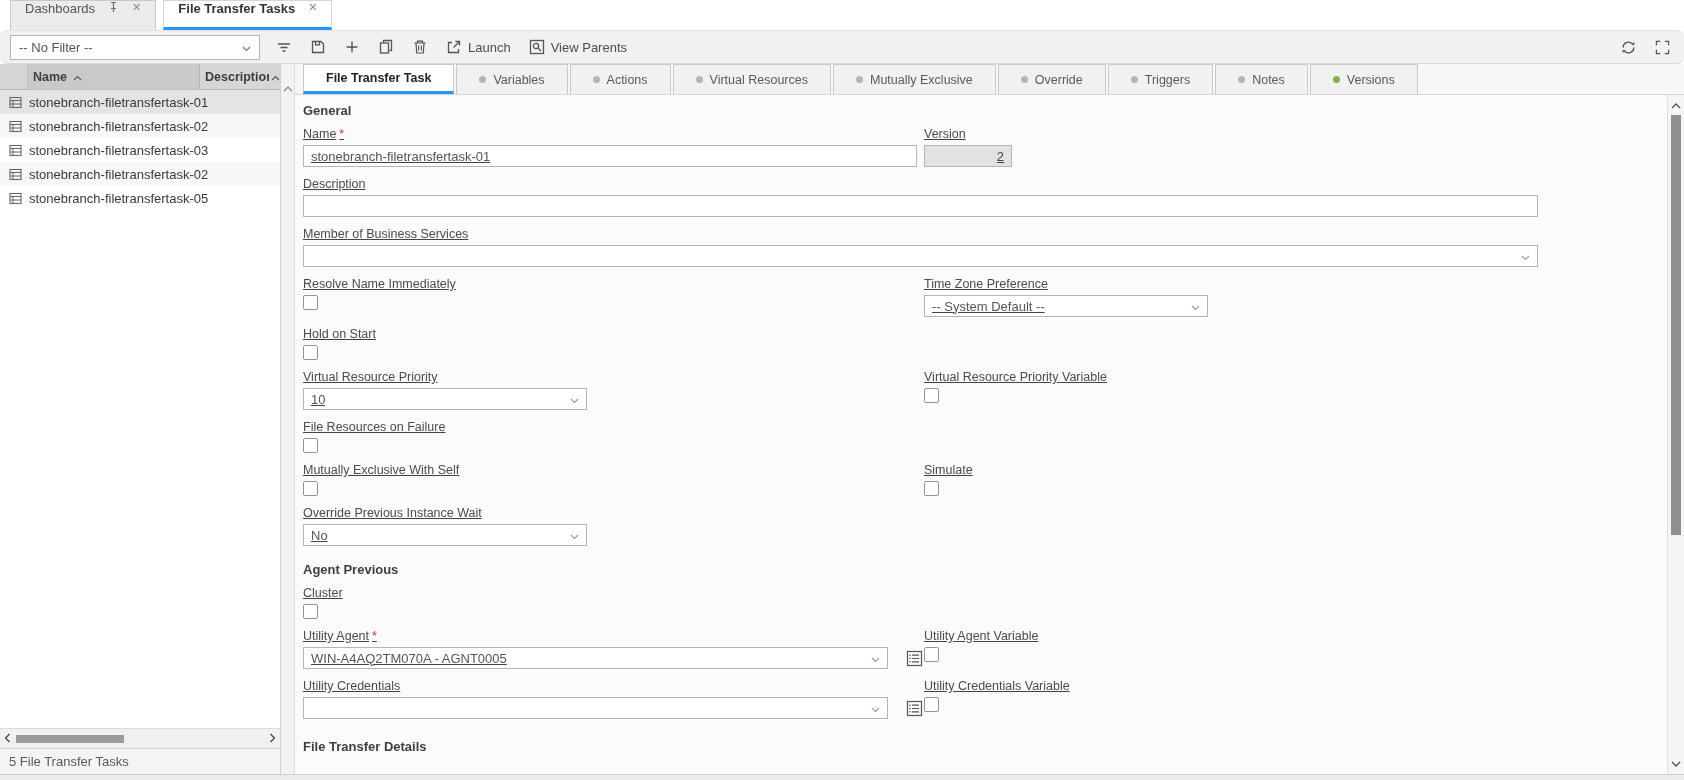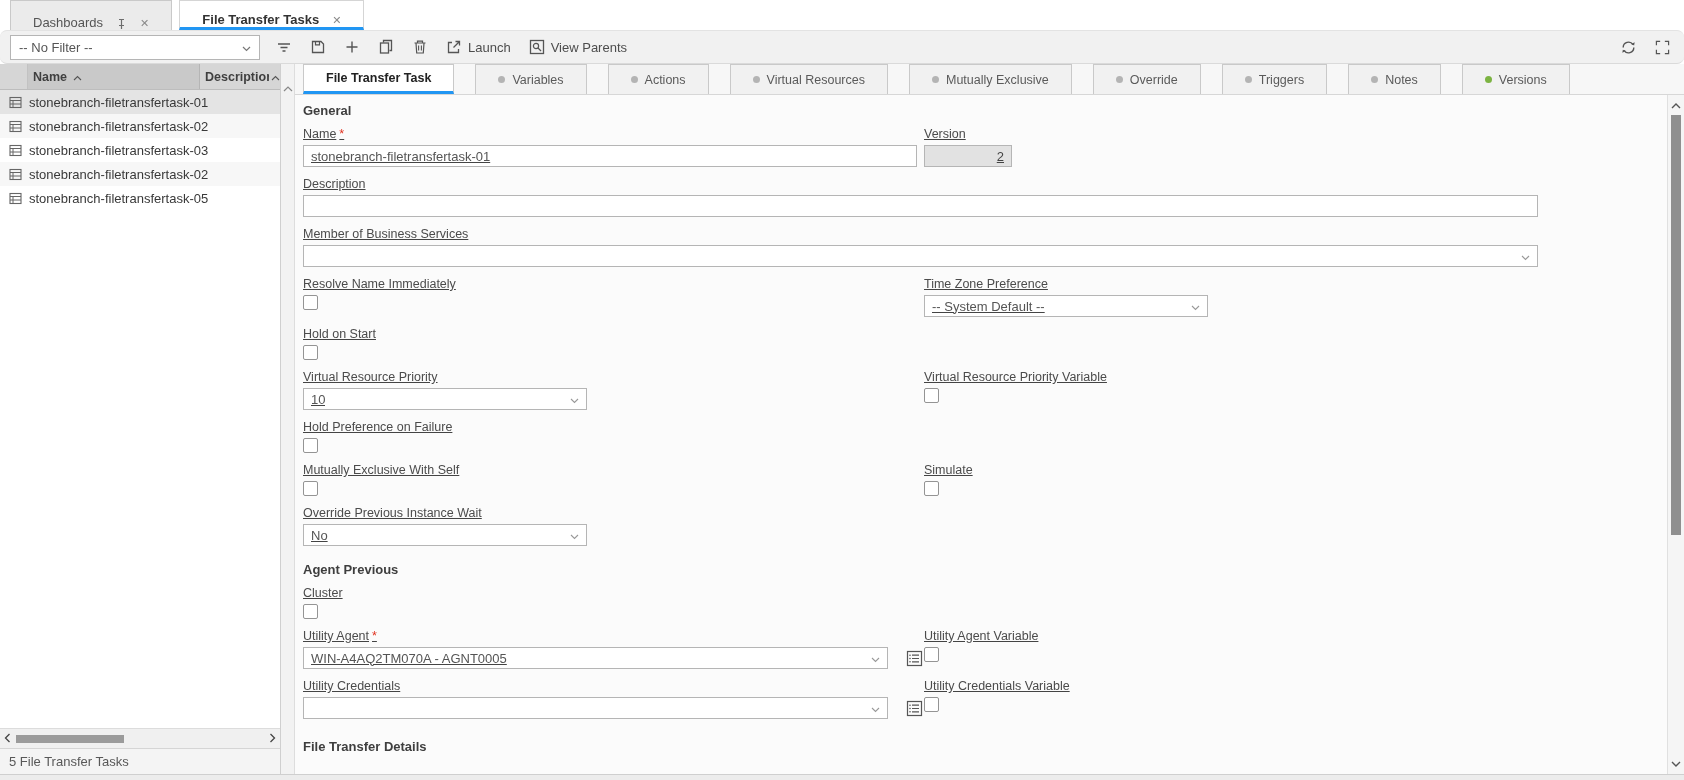--- a/index.html
+++ b/index.html
@@ -2,21 +2,21 @@
 <html><head>
 <meta charset="utf-8">
 <style>
   * { box-sizing: border-box; margin: 0; padding: 0; }
   html,body { width:1684px; height:780px; overflow:hidden; background:#fff;
     font-family:"Liberation Sans","DejaVu Sans",sans-serif; font-size:13px; color:#444; }
   .app { width:1684px; height:780px; display:flex; flex-direction:column; background:#fff; }
 
   
   .wintabs { height:30px; display:flex; align-items:stretch; background:#fff; padding-left:10px; flex:0 0 30px; }
-  .wintab { display:flex; align-items:flex-end; gap:13px; padding:0 22px; font-size:13px; color:#555;
+  .wintab { display:flex; align-items:flex-start; gap:13px; padding:0 14px; font-size:13px; color:#555;
             background:#ebebeb; border:1px solid #c9c9c9; border-bottom:none; cursor:pointer; }
   .wintab.active { background:#fff; border-color:#d5d5d5; border-bottom:3px solid #2196f3; color:#333; font-weight:bold; margin-left:7px; }
   .wintab .x { color:#8a8a8a; font-size:11px; }
   .wintab svg { display:block; }
 
   
   .toolbar { height:34px; flex:0 0 34px; background:#f1f1f1; border-top:1px solid #e3e3e3; border-bottom:1px solid #dadada;
              display:flex; align-items:center; padding:0 12px 0 10px; gap:14px;border-radius:7px; }
   .filter-select { width:250px; height:25px; background:#fff; border:1px solid #b5b5b5; display:flex;
                    align-items:center; justify-content:space-between; padding:0 8px; color:#555; cursor:pointer; }
@@ -44,21 +44,21 @@
   .hscroll { height:20px; flex:0 0 20px; background:#f0f0f0; border-top:1px solid #dcdcdc; position:relative; display:flex; align-items:center; justify-content:space-between; padding:0 4px; }
   .hthumb { position:absolute; left:16px; top:6px; width:108px; height:8px; background:#9b9b9b; }
   .lp-status { height:26px; flex:0 0 26px; background:#f4f4f4; border-top:1px solid #d5d5d5; display:flex; align-items:center; padding-left:9px; color:#585858; }
 
   
   .splitter { width:14px; flex:0 0 14px; background:#f2f2f2; border-right:1px solid #ddd; position:relative; }
   .splitter .collapse { position:absolute; top:16px; left:2px; }
 
   
   .rightpane { flex:1; display:flex; flex-direction:column; min-width:0; background:#fbfbfb; }
-  .dtabs { height:31px; flex:0 0 31px; display:flex; gap:21px; padding-left:8px; background:#f7f7f7; border-bottom:1px solid #d7d7d7; }
+  .dtabs { height:31px; flex:0 0 31px; display:flex; gap:2px; padding-left:8px; background:#f7f7f7; border-bottom:1px solid #d7d7d7; }
   .dtab { height:30px; display:flex; align-items:center; justify-content:center; gap:7px; padding:0 22px;
           background:#f1f1f1; border:1px solid #c9c9c9; border-bottom:none; font-size:12.5px; color:#5a5a5a; cursor:pointer; white-space:nowrap; }
   .dtab.active { background:#fff; color:#222; font-weight:bold; border-bottom:3px solid #2196f3; }
   .dot { width:7px; height:7px; border-radius:50%; background:#b4b4b4; }
   .dot.green { background:#7cb342; }
 
   
   .formwrap { flex:1; position:relative; overflow:hidden; background:#fbfbfb; }
   .form-content { position:absolute; left:0; top:0; right:17px; bottom:0; overflow:hidden; padding:8px 0 0 8px; }
   .sec-h { font-weight:bold; color:#3e3e3e; font-size:13px; height:16px; margin-bottom:8px; }
@@ -363,21 +363,21 @@
                     </svg></span>
               </div>
             </div>
             <div class="col-r">
               <label class="flabel">Virtual Resource Priority Variable</label>
               <input type="checkbox" class="cb" style="">
             </div>
           </div>
 
           <div class="fgroup">
-            <label class="flabel">Hold Preference on Failure</label>
+            <label class="flabel">File Resources on Failure</label>
             <input type="checkbox" class="cb" style="">
           </div>
 
           <div class="pair fgroup">
             <div class="col-l">
               <label class="flabel">Mutually Exclusive With Self</label>
               <input type="checkbox" class="cb" style="">
             </div>
             <div class="col-r">
               <label class="flabel">Simulate</label>

